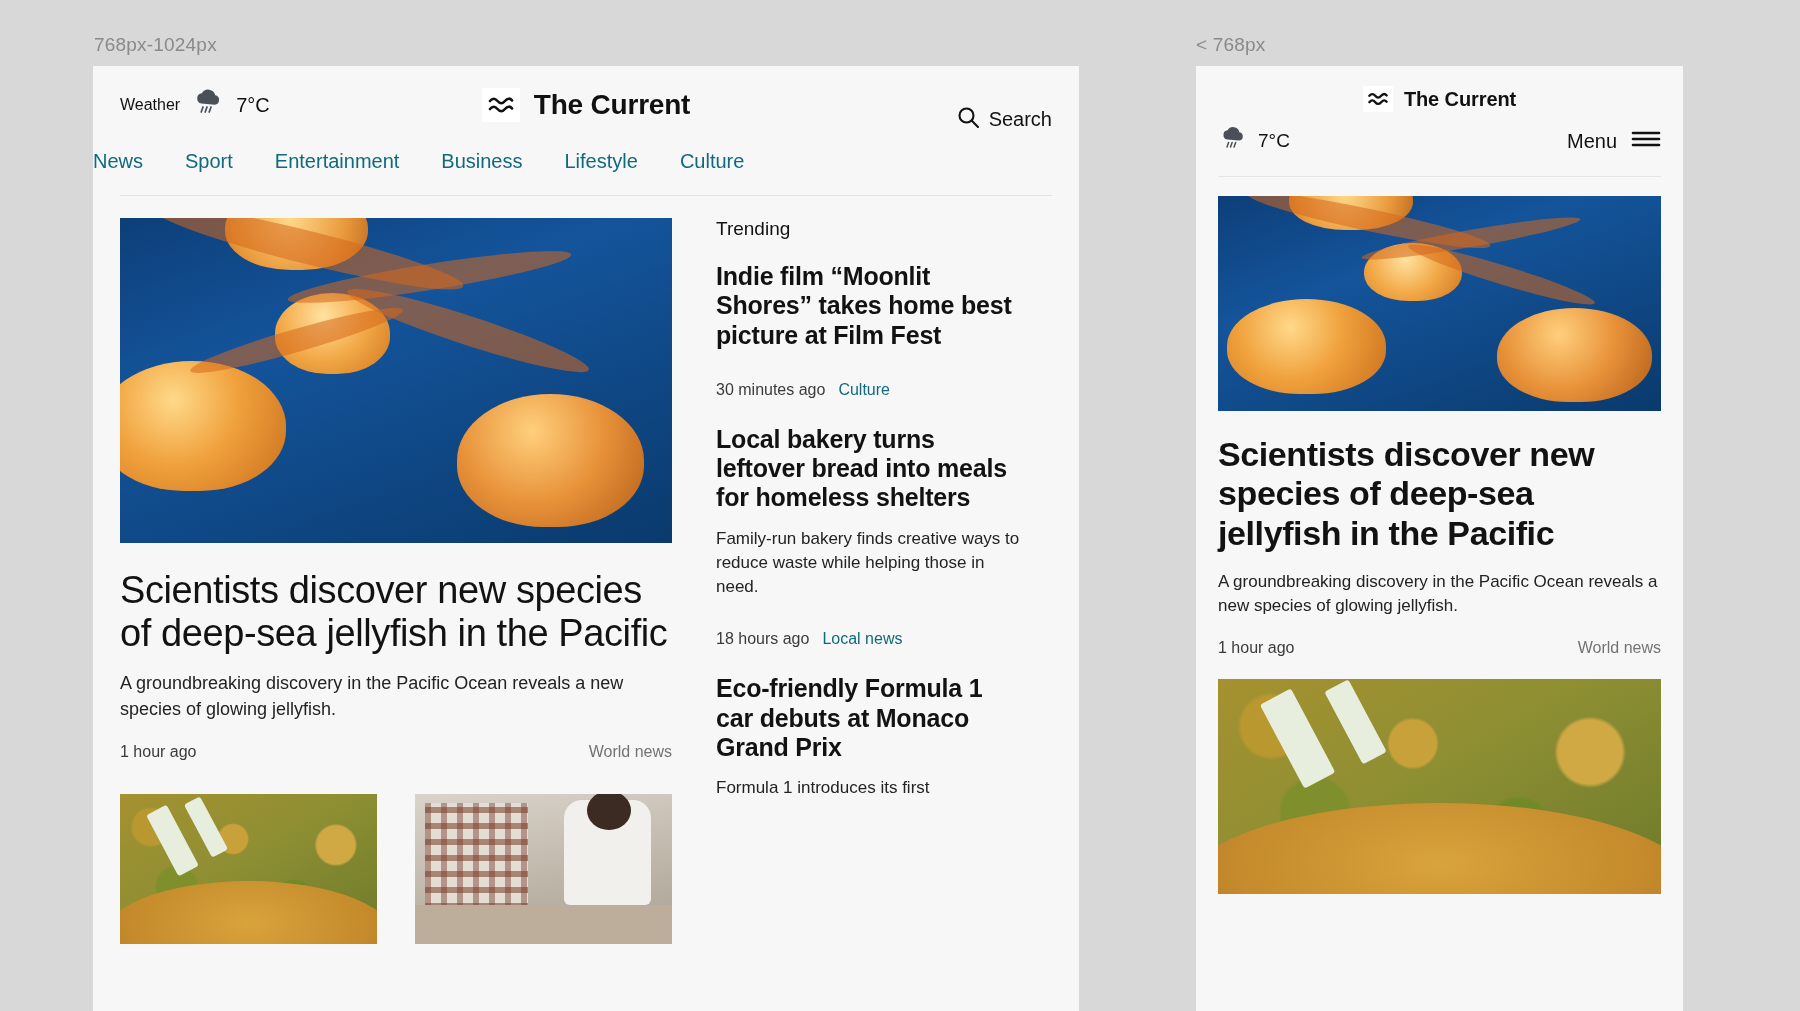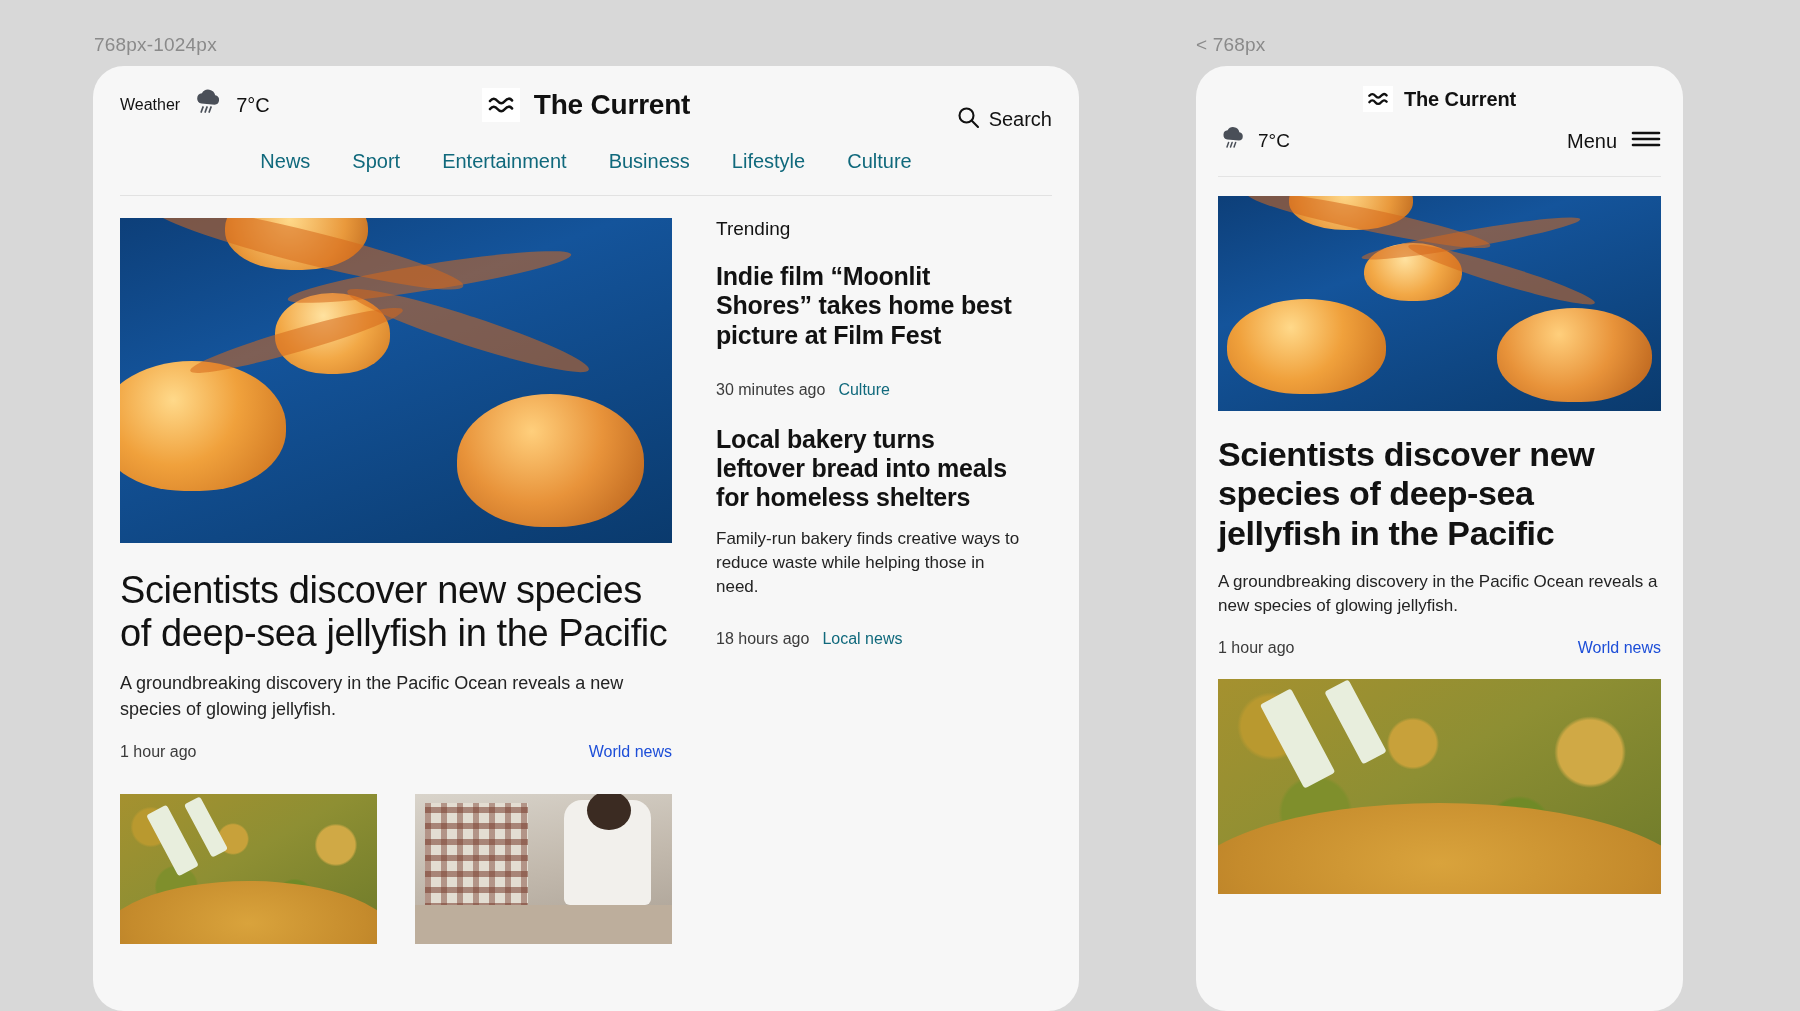--- a/index.html
+++ b/index.html
@@ -18,21 +18,20 @@
     letter-spacing: .2px;
     font-family: "Liberation Sans", sans-serif;
   }
   #label-tablet { left: 94px; top: 34px; }
   #label-mobile { left: 1196px; top: 34px; }
 
   .frame {
     position: absolute;
     background: #f7f7f7;
     overflow: hidden;
-    border-radius: 31px;
   }
   #frame-tablet { left: 93px; top: 66px; width: 986px; height: 945px; }
   #frame-mobile { left: 1196px; top: 66px; width: 487px; height: 945px; }
 
   
   .t-topbar {
     position: relative;
     height: 78px;
     display: flex;
     align-items: center;
@@ -60,21 +59,21 @@
   }
   .t-search {
     margin-left: auto;
     display: flex; align-items: center; gap: 8px;
     cursor: pointer;
     margin-top: 28px;
   }
   .search-label { font-size: 20px; color: #121212; }
 
   .t-nav {
-    display: flex; justify-content: center; gap: 42px;
+    display: flex; justify-content: flex-start; gap: 42px;
     padding: 6px 0 22px 0;
   }
   .t-nav a {
     font-size: 20px; color: #10697c; text-decoration: none; cursor: pointer;
   }
   .t-rule { height: 1px; background: #e2e2e2; margin: 0 27px; }
 
   
   .t-body {
     display: flex;
@@ -94,21 +93,21 @@
     color: #121212; margin-top: 26px; letter-spacing: -0.4px;
   }
   .lead-stand {
     font-size: 18px; line-height: 1.42; color: #232323; margin-top: 17px;
   }
   .meta-row {
     display: flex; justify-content: space-between; align-items: baseline;
     margin-top: 21px;
   }
   .meta-time { font-size: 16px; color: #3b3b3b; }
-  .meta-cat { font-size: 16px; color: #1d4ed8; }
+  .meta-cat { font-size: 16px; color: #737373; }
   .meta-cat.link { color: #10697c; }
 
   .thumb-row { display: flex; gap: 38px; margin-top: 33px; }
   .thumb {
     width: 257px; height: 150px; overflow: hidden; position: relative;
   }
 
   
   .side-kicker { font-size: 19px; color: #121212; margin-bottom: 22px; }
   .side-item { margin-bottom: 26px; }
@@ -313,20 +312,24 @@
 
         <div class="side-item">
           <h2 class="side-head">Local bakery turns leftover bread into meals for homeless shelters</h2>
           <p class="side-stand">Family-run bakery finds creative ways to reduce waste while helping those in need.</p>
           <div class="side-meta">
             <span class="meta-time">18 hours ago</span>
             <span class="meta-cat link">Local news</span>
           </div>
         </div>
 
+        <div class="side-item">
+          <h2 class="side-head">Eco-friendly Formula 1 car debuts at Monaco Grand Prix</h2>
+          <p class="side-stand">Formula 1 introduces its first</p>
+        </div>
       </aside>
     </div>
   </div>
 
   <div class="frame" id="frame-mobile">
 
     <div class="m-brand">
       <span class="m-wave-badge">
         <svg width="22" height="18" viewBox="0 0 28 22">
           <g fill="none" stroke="#111" stroke-width="3" stroke-linecap="round">

